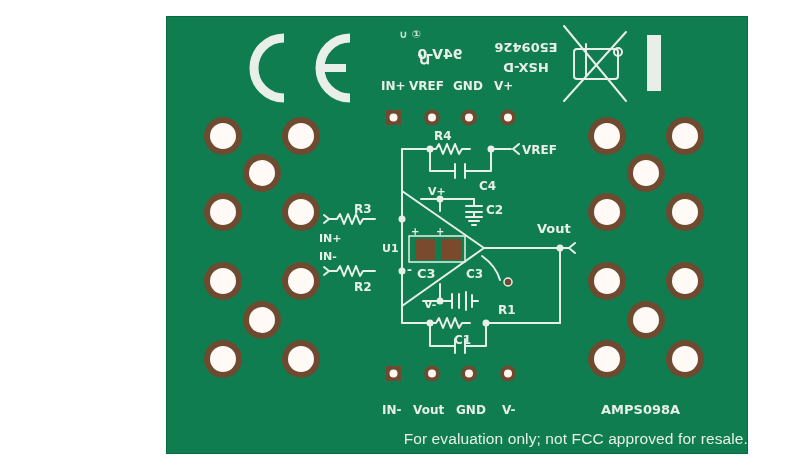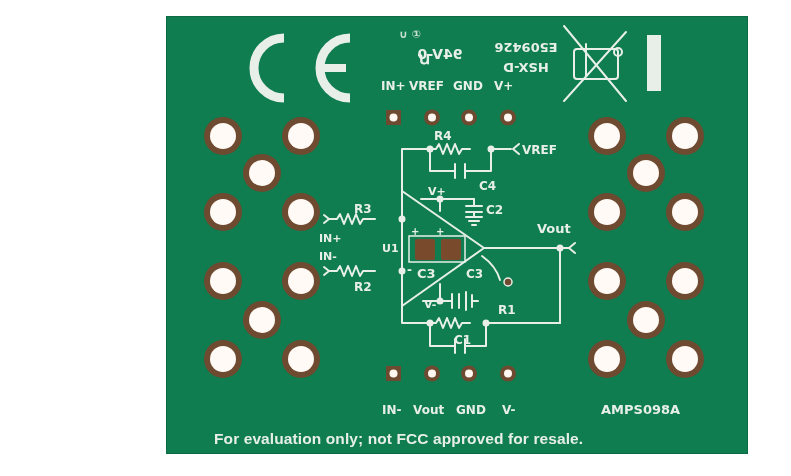--- a/index.html
+++ b/index.html
@@ -1,20 +1,20 @@
 <!DOCTYPE html>
 <html><head>
   <meta charset="utf-8">
   <style>
     html, body { margin:0; padding:0; background:#ffffff; }
     body { width:791px; height:476px; position:relative; overflow:hidden; font-family:"Liberation Sans", sans-serif; }
     .board { position:absolute; left:166px; top:16px; width:582px; height:438px; background:#0f7d4f; box-shadow: inset 0 0 0 1px #0c6b43; }
     .silk { fill:none; stroke:#e8efe9; stroke-width:2; stroke-linecap:round; stroke-linejoin:round; }
     .silk-text { fill:#e8efe9; font-family:"DejaVu Sans", sans-serif; font-weight:bold; }
-    .footer { position:absolute; left:0; right:0; bottom:6px; text-align:left; color:#e8efe9; font-size:15.5px; font-weight:bold; letter-spacing:0.1px;margin-left:48px; }
+    .footer { position:absolute; left:0; right:0; bottom:6px; text-align:right; color:#e8efe9; font-size:15.5px; font-weight:normal; letter-spacing:0.1px; }
   </style>
 </head>
 <body>
 
 <div class="board">
   <svg width="582" height="438" viewBox="0 0 582 438" xmlns="http://www.w3.org/2000/svg">
     <g>
       <path d="M 118 22 A 30 30 0 1 0 118 82" fill="none" stroke="#e8efe9" stroke-width="9"></path>
       <path d="M 184 22 A 30 30 0 1 0 184 82" fill="none" stroke="#e8efe9" stroke-width="9"></path>
       <line x1="150" y1="52" x2="180" y2="52" stroke="#e8efe9" stroke-width="8"></line>

